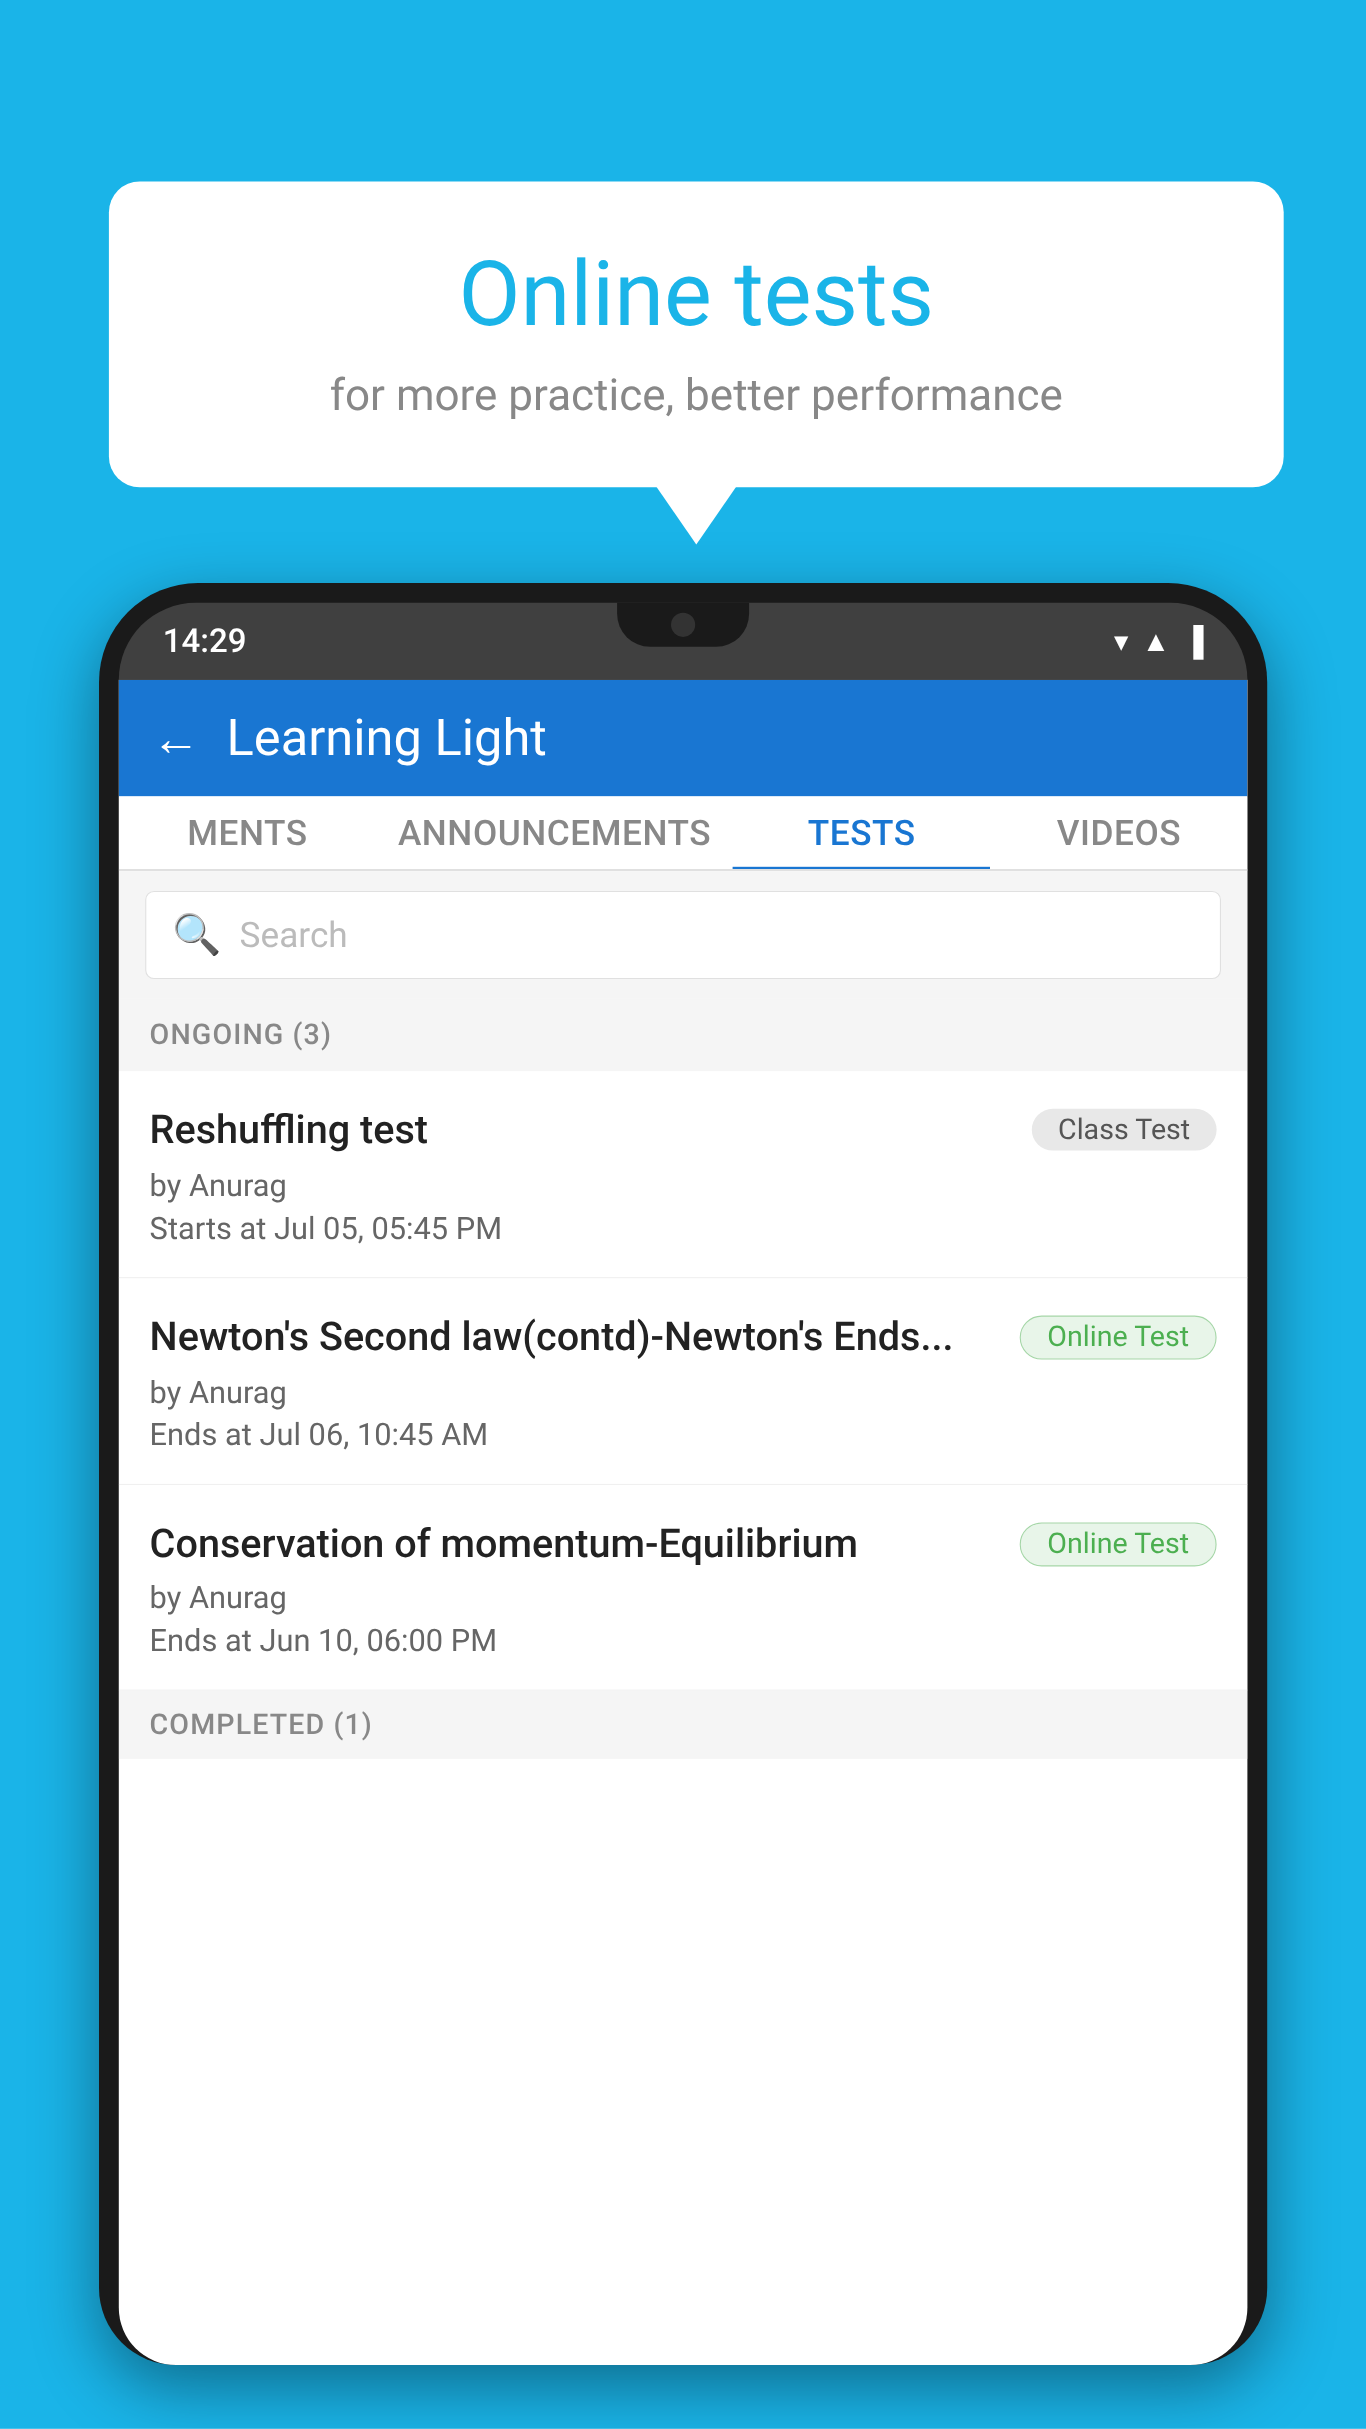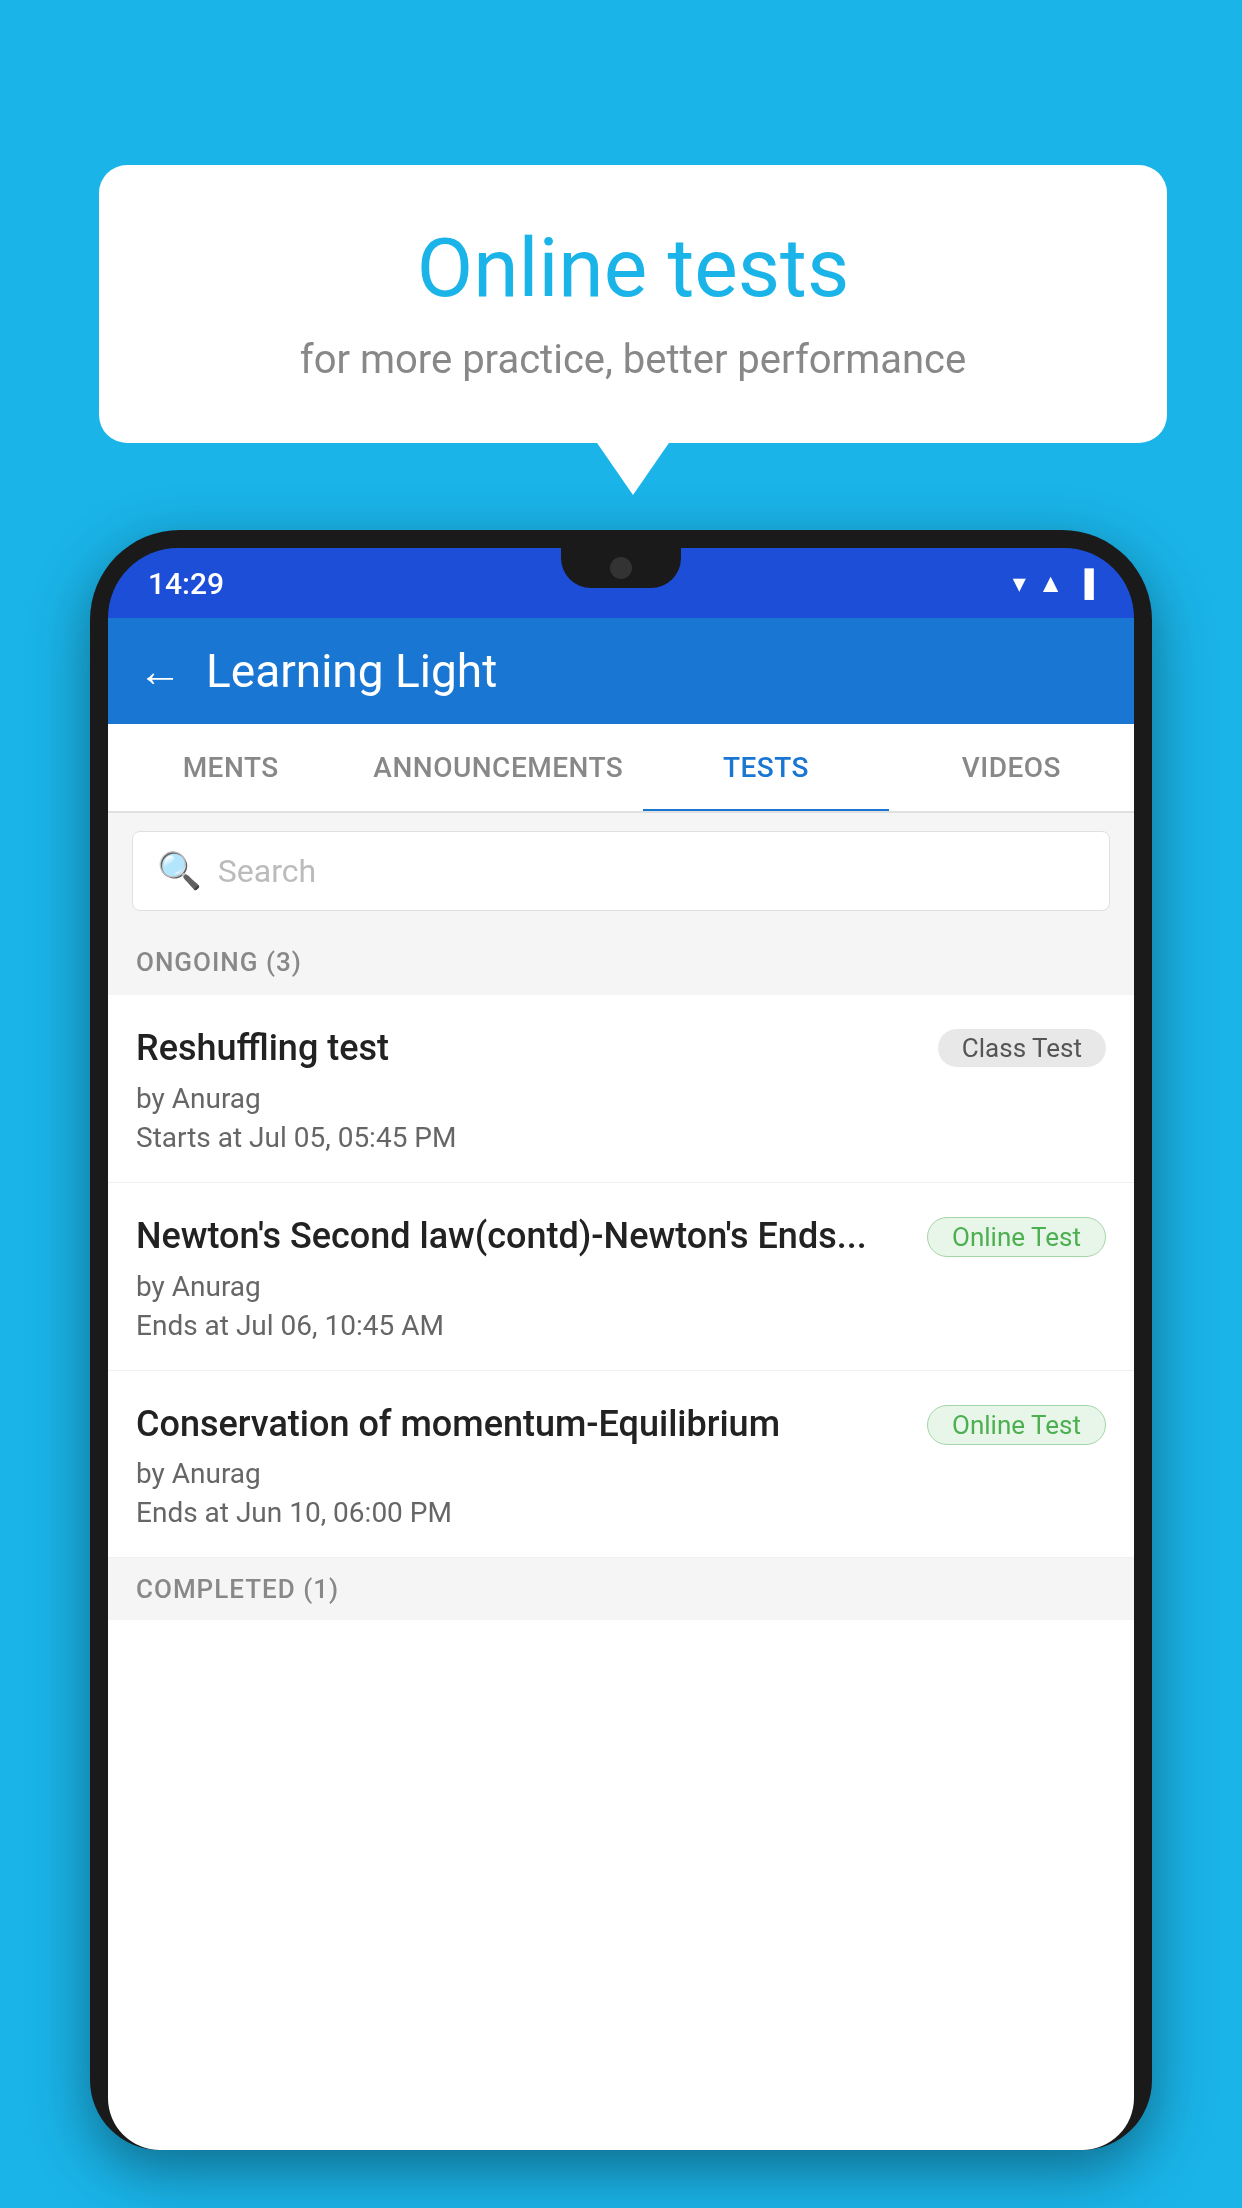--- a/index.html
+++ b/index.html
@@ -70,21 +70,21 @@
       border-radius: 90px 90px 70px 70px;
       padding: 18px 18px 0;
       width: 100%;
       height: 1620px;
       position: relative;
       box-shadow: 0 20px 60px rgba(0,0,0,0.4);
     }
 
     
     .phone-top-bar {
-      background: #1d4ed8;
+      background: #404040;
       height: 70px;
       border-radius: 72px 72px 0 0;
       display: flex;
       align-items: center;
       justify-content: space-between;
       padding: 0 40px;
       position: relative;
     }
 
     .phone-time {
@@ -156,22 +156,22 @@
 
     
     .tabs-container {
       background: white;
       display: flex;
       border-bottom: 2px solid #e0e0e0;
       overflow: hidden;
     }
 
     .tab {
-      padding: 27px 20px;
-      font-size: 28px;
+      padding: 14px 20px;
+      font-size: 32px;
       color: #888;
       font-weight: 500;
       letter-spacing: 0.5px;
       cursor: pointer;
       position: relative;
       flex: 1;
       text-align: center;
     }
 
     .tab.active {

